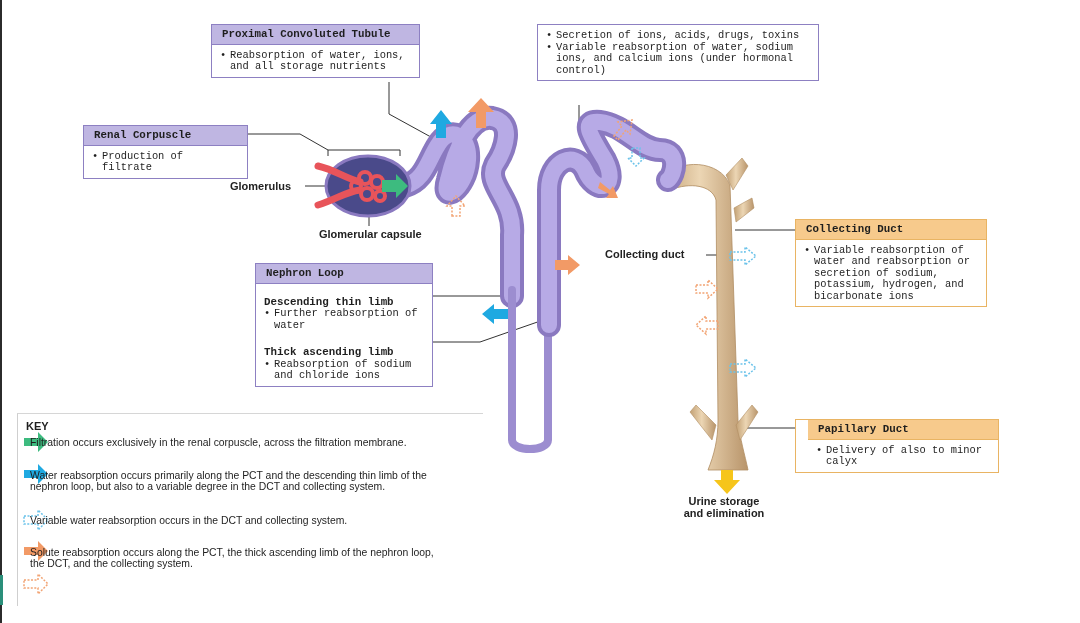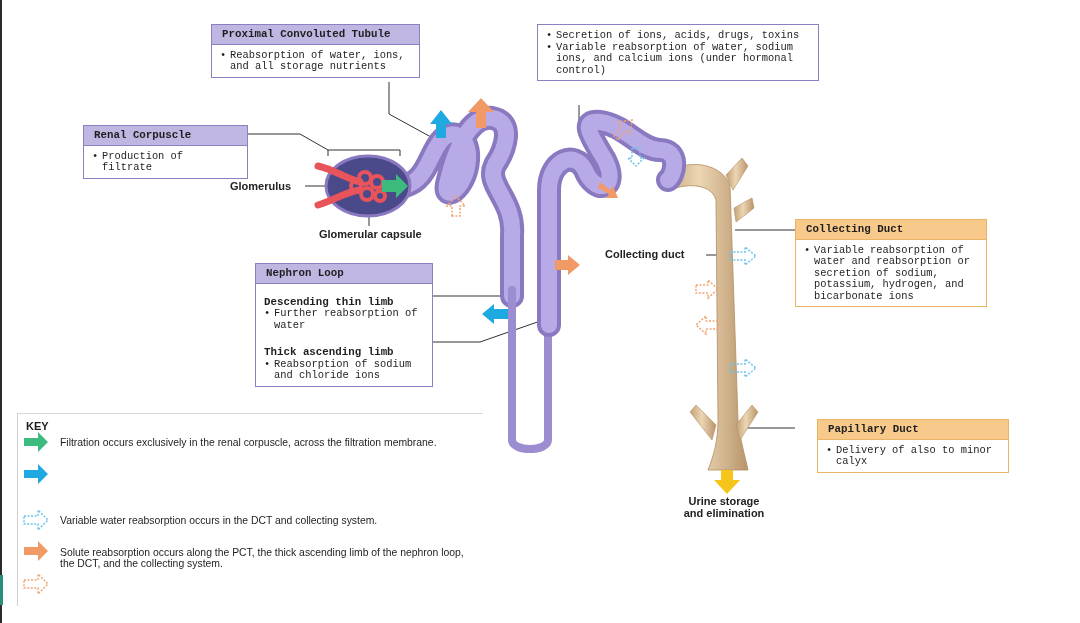--- a/index.html
+++ b/index.html
@@ -24,21 +24,21 @@
 
   .bullet { display:flex; }
   .bullet .dot { width:10px; flex:none; }
   .sub { font-weight:bold; font-size:10.8px; margin-top:8px; }
   .gap { height:8px; }
 
   .lbl { position:absolute; font-size:11px; line-height:11.5px; color:#222;font-weight:bold; }
 
   #key { position:absolute; left:4px; top:413px; width:465px; height:192px; border-top:1px solid #d6d6d6; border-left:1px solid #cfcfcf;margin-left:13px; }
   #key .title { position:absolute; left:8px; top:6px; font-weight:bold; font-size:11px; }
-  .key-row { position:absolute; left:8px; display:flex; font-size:10.4px; line-height:11.3px; }
+  .key-row { position:absolute; left:8px; display:flex; font-size:10.4px; line-height:11.3px;flex-direction:column; }
   .key-row .kicon { width:30px; flex:none; }
   .key-row .ktext { width:410px; padding-left:4px; }
 </style>
 </head>
 <body>
 
 <div id="left-edge"></div>
 <div id="left-edge-accent"></div>
 
 <svg id="diagram" width="1080" height="623" viewBox="0 0 1080 623">
@@ -177,21 +177,21 @@
 <div class="box orange" style="left:795px; top:219px; width:190px;">
   <div class="hdr">Collecting Duct</div>
   <div class="body">
     <div class="bullet">
         <span class="dot">•</span>
         <span>Variable reabsorption of water and reabsorption or secretion of sodium, potassium, hydrogen, and bicarbonate ions</span>
       </div>
   </div>
 </div>
 
-<div class="box orange" style="left:817px; top:419px; width:190px;">
+<div class="box orange" style="left:795px; top:419px; width:190px;padding-left:12px;">
   <div class="hdr">Papillary Duct</div>
   <div class="body">
     <div class="bullet">
         <span class="dot">•</span>
         <span>Delivery of also to minor calyx</span>
       </div>
   </div>
 </div>
 
 <div class="lbl" style="left:230px; top:181px;">Glomerulus</div>
@@ -201,20 +201,24 @@
   <div>Urine storage</div>
   <div>and elimination</div>
 </div>
 
 <div id="key">
   <div class="title">KEY</div>
   <div class="key-row" style="top:23px;">
     <span class="kicon"></span>
       <span class="ktext">Filtration occurs exclusively in the renal corpuscle, across the filtration membrane.</span>
   </div>
+  <div class="key-row" style="top:56px;">
+    <span class="kicon"></span>
+      <span class="ktext">Water reabsorption occurs primarily along the PCT and the descending thin limb of the nephron loop, but also to a variable degree in the DCT and collecting system.</span>
+  </div>
   <div class="key-row" style="top:133px;">
     <span class="kicon"></span>
       <span class="ktext">Solute reabsorption occurs along the PCT, the thick ascending limb of the nephron loop, the DCT, and the collecting system.</span>
   </div>
   <div class="key-row" style="top:101px;">
     <span class="kicon"></span>
       <span class="ktext">Variable water reabsorption occurs in the DCT and collecting system.</span>
   </div>
 </div>
 

